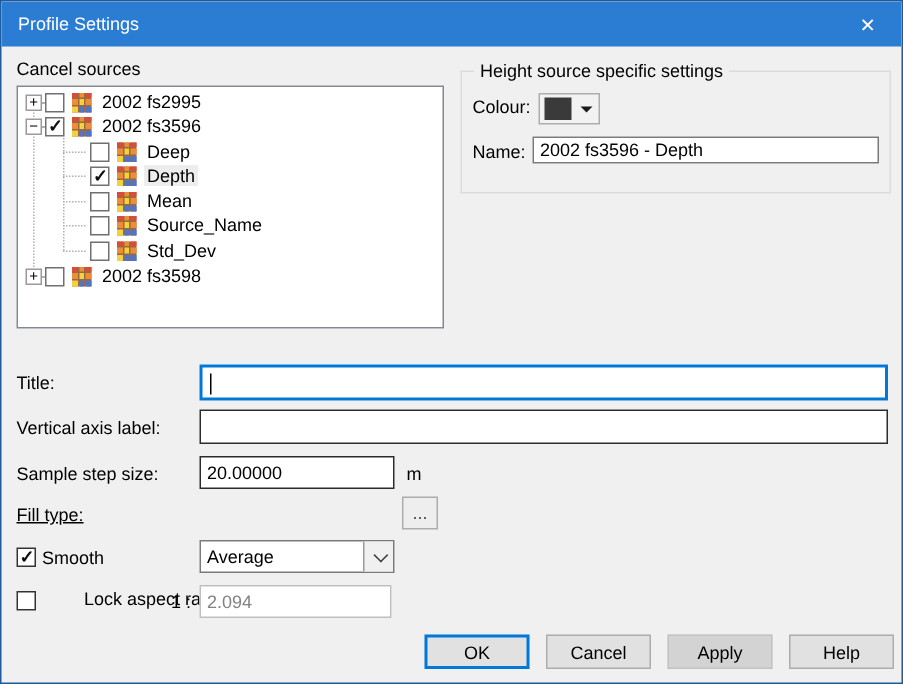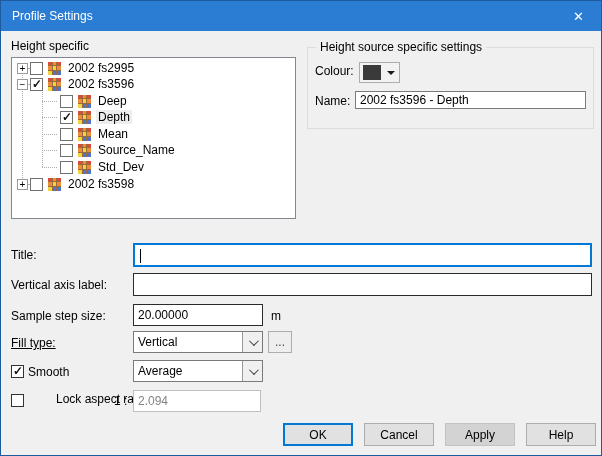--- a/index.html
+++ b/index.html
@@ -117,21 +117,21 @@
 
 <div class="window">
 
   <div class="titlebar">
     <span class="title">Profile Settings</span>
   </div>
   <div class="close-btn">
     <span>✕</span>
   </div>
 
-  <div class="label" style="left:10px; top:38px;">Height specific</div>
+  <div class="label" style="left:10px; top:38px;">Cancel sources</div>
 
   <div class="treebox">
 
     <div class="dotline-v" style="left:10px; top:10px; height:116px;"></div>
     <div class="dotline-v" style="left:30px; top:30px; height:79px;"></div>
     <div class="dotline-h" style="left:30px; top:43px; width:15px;"></div>
     <div class="dotline-h" style="left:30px; top:59px; width:15px;"></div>
     <div class="dotline-h" style="left:30px; top:76px; width:15px;"></div>
     <div class="dotline-h" style="left:30px; top:92px; width:15px;"></div>
     <div class="dotline-h" style="left:30px; top:109px; width:15px;"></div>
@@ -292,26 +292,20 @@
   </div>
 
   <div class="label" style="left:10px; top:277px;">Vertical axis label:</div>
   <input class="txt darkborder" style="left: 132px; top: 272px; width: 459px; height: 23px;" value="">
 
   <div class="label" style="left:10px; top:308px;">Sample step size:</div>
   <input class="txt darkborder" style="left: 132px; top: 303px; width: 130px; height: 22px;" value="20.00000">
   <div class="label" style="left:270px; top:308px;">m</div>
 
   <div class="label" style="left:10px; top:335px;text-decoration:underline;">Fill type:</div>
-  <div class="combo" style="left:132px; top:330px; width:130px; height:22px;">
-    <span class="combo-text">Vertical</span>
-    <span class="combo-arrow">
-        <span class="chev"></span>
-      </span>
-  </div>
   <div class="mini-btn" style="left:267px; top:330px; width:24px; height:22px;">...</div>
 
   <div class="form-cb" style="left:10px; top:364px;">
       <span class="tick">✓</span>
     </div>
   <div class="label" style="left:27px; top:364px;">Smooth</div>
   <div class="combo" style="left:132px; top:359px; width:130px; height:22px;">
     <span class="combo-text">Average</span>
     <span class="combo-arrow">
         <span class="chev"></span>

